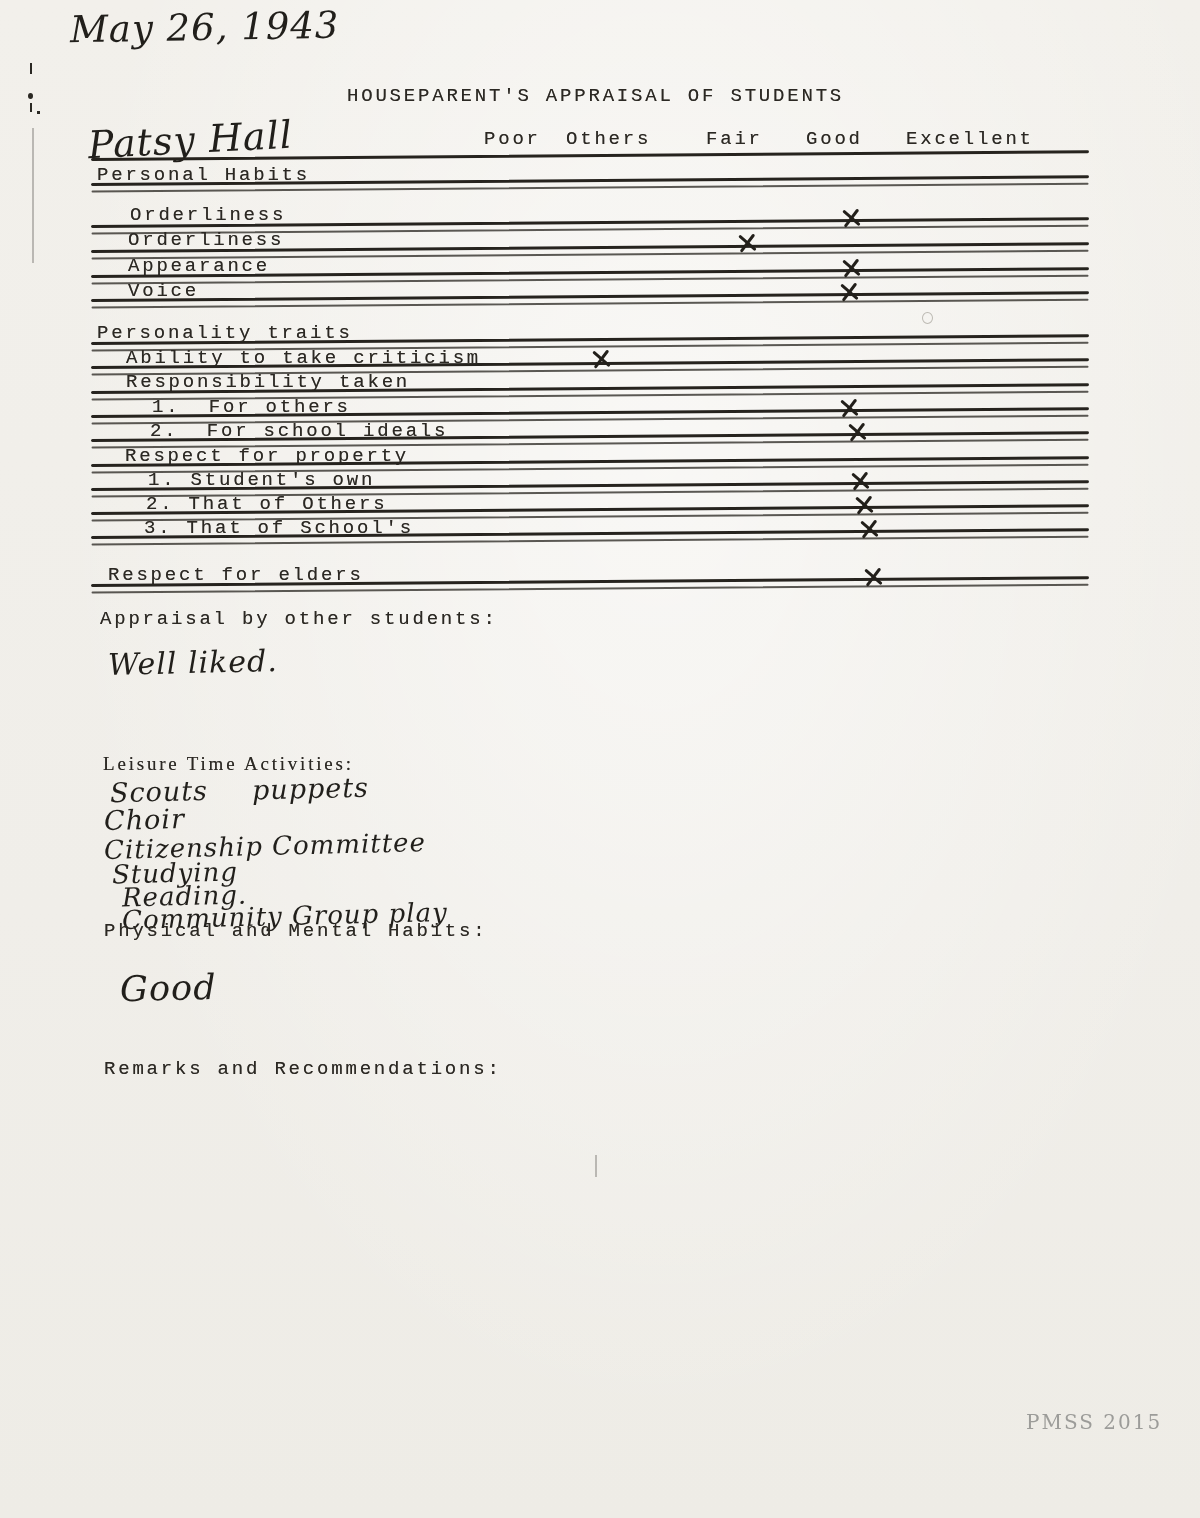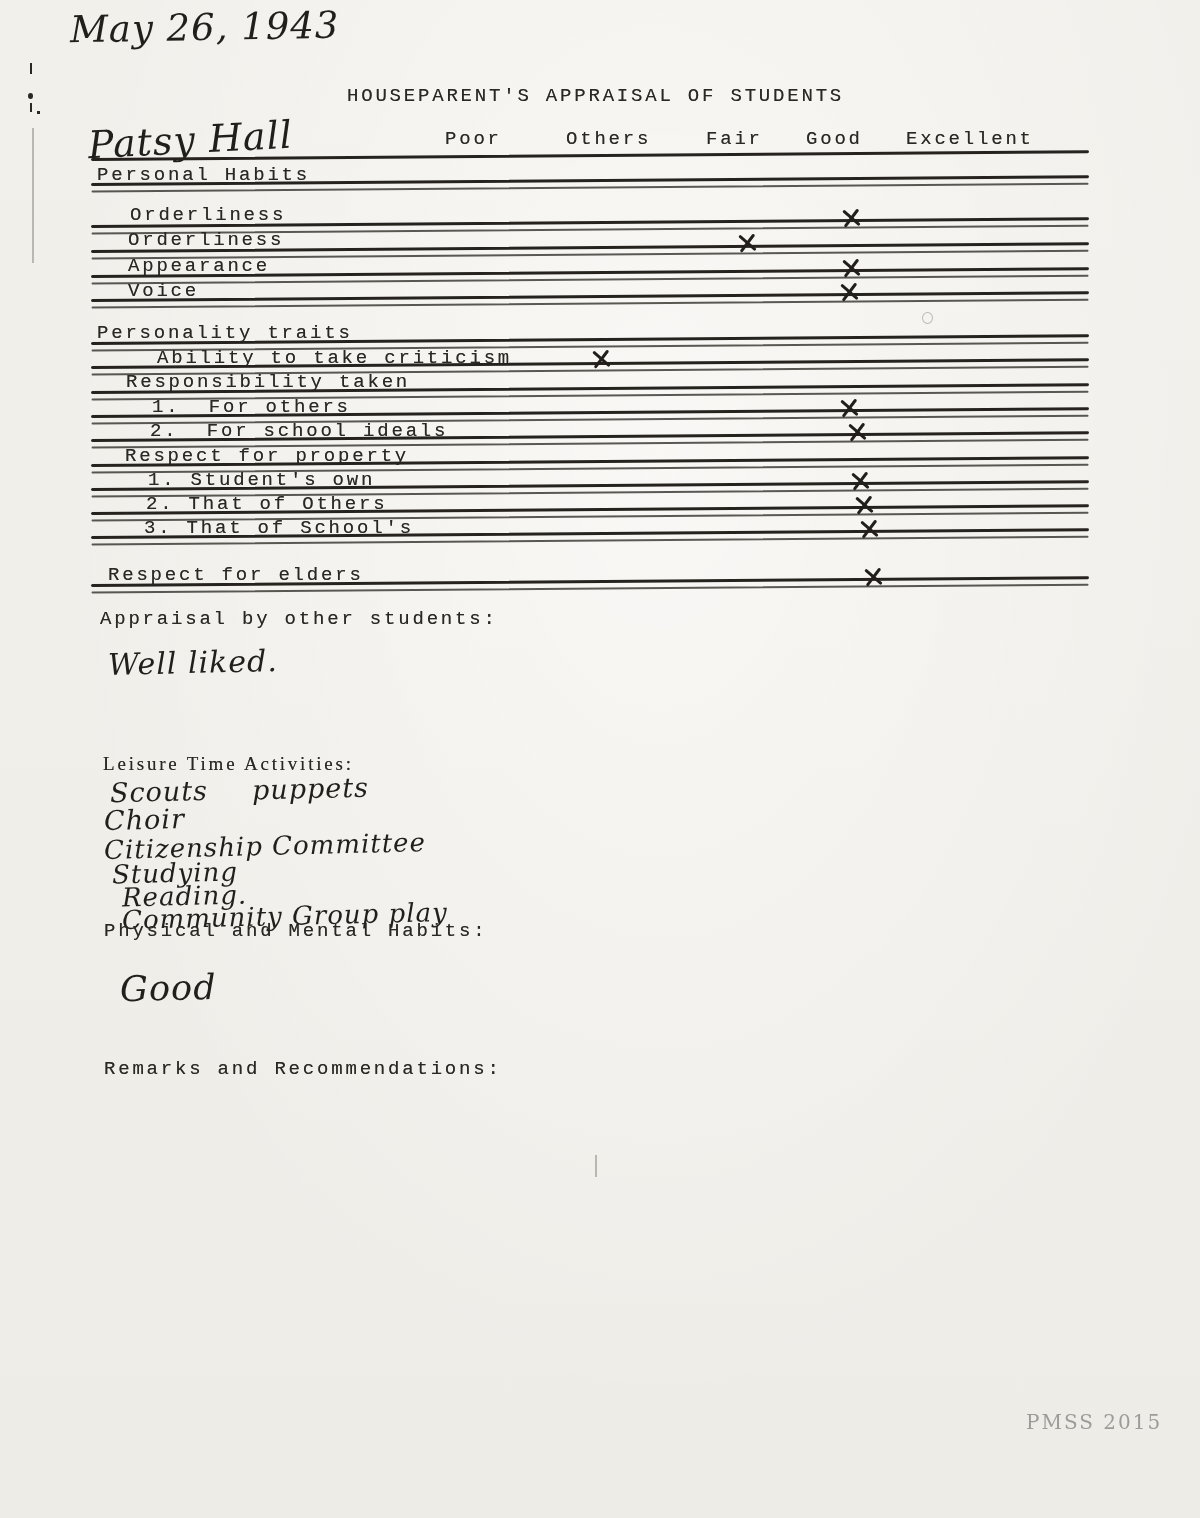--- a/index.html
+++ b/index.html
@@ -71,21 +71,21 @@
 
 <div class="page">
 
   <div class="hw hw-date" style="left:70px;top:6px;">May 26, 1943</div>
 
   <div class="typed" style="left:347px;top:85px;">HOUSEPARENT'S APPRAISAL OF STUDENTS</div>
 
   <div class="hw hw-name" style="left:88px;top:118px;">Patsy Hall</div>
 
   <div id="ratings-table">
-      <div class="typed" style="left: 445px; top: 128px;">Poor</div>
+      <div class="typed" style="left: 484px; top: 128px;">Poor</div>
       <div class="typed" style="left: 566px; top: 128px;">Others</div>
       <div class="typed" style="left: 706px; top: 128px;">Fair</div>
       <div class="typed" style="left: 806px; top: 128px;">Good</div>
       <div class="typed" style="left: 906px; top: 128px;">Excellent</div>
       <div class="rule single" style="top: 158px;"></div>
       <div class="typed" style="left: 97px; top: 164px;">Personal Habits</div>
       <div class="rule" style="top: 183px;"></div>
       <div class="typed" style="left: 130px; top: 204px;">Orderliness</div>
       <div class="rule" style="top: 225px;"></div>
       <div class="xmark" title="Good" style="left: 842px; top: 209px;"></div>
@@ -93,21 +93,21 @@
       <div class="rule" style="top: 250px;"></div>
       <div class="xmark" title="Fair" style="left: 738px; top: 234px;"></div>
       <div class="typed" style="left: 128px; top: 255px; text-align: right;">Appearance</div>
       <div class="rule" style="top: 275px;"></div>
       <div class="xmark" title="Good" style="left: 842px; top: 259px;"></div>
       <div class="typed" style="left: 128px; top: 280px;">Voice</div>
       <div class="rule" style="top: 299px;"></div>
       <div class="xmark" title="Good" style="left: 840px; top: 283px;"></div>
       <div class="typed" style="left: 97px; top: 322px;">Personality traits</div>
       <div class="rule" style="top: 342px;"></div>
-      <div class="typed" style="left: 126px; top: 347px; margin-left: 31px;">Ability to take criticism</div>
+      <div class="typed" style="left: 126px; top: 347px;">Ability to take criticism</div>
       <div class="rule" style="top: 366px;"></div>
       <div class="xmark" title="Average" style="left: 592px; top: 350px;"></div>
       <div class="typed" style="left: 126px; top: 371px;">Responsibility taken</div>
       <div class="rule" style="top: 391px;"></div>
       <div class="typed" style="left: 152px; top: 396px;">1.  For others</div>
       <div class="rule" style="top: 415px;"></div>
       <div class="xmark" title="Good" style="left: 840px; top: 399px;"></div>
       <div class="typed" style="left: 150px; top: 420px;">2.  For school ideals</div>
       <div class="rule" style="top: 439px;"></div>
       <div class="xmark" title="Good" style="left: 848px; top: 423px;"></div>

